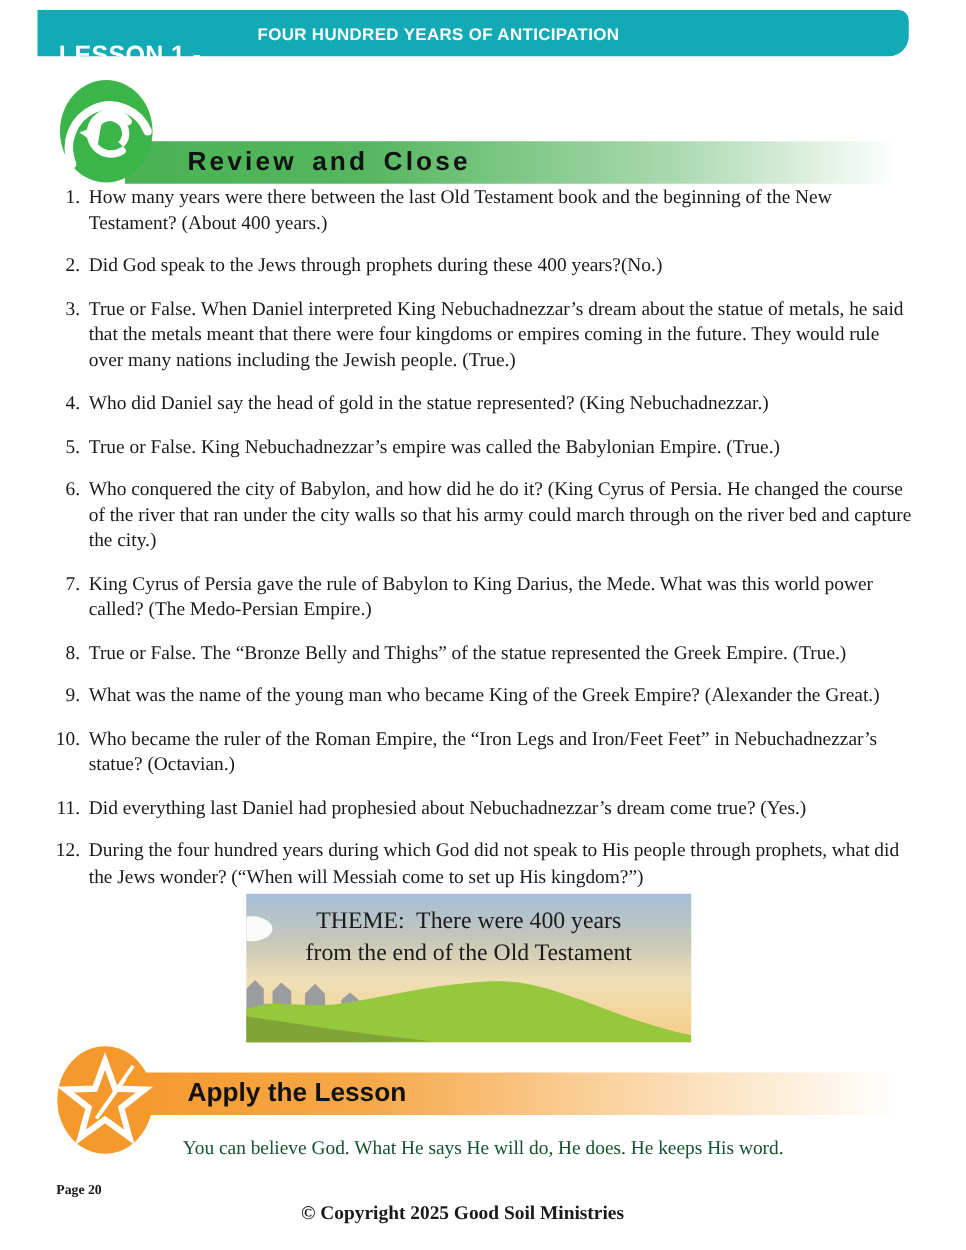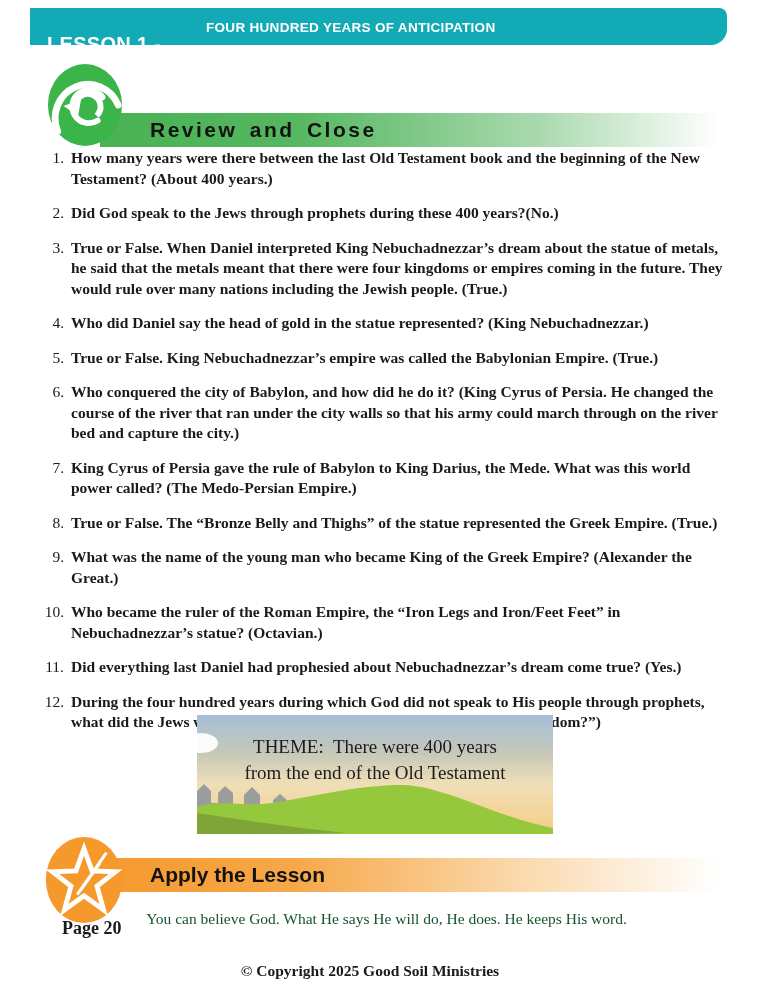--- a/index.html
+++ b/index.html
@@ -57,43 +57,43 @@
   
   .questions {
     position:absolute; left:42px; top:148px; width:688px;
     list-style:none;
   }
   .questions li {
     display:flex; margin-bottom:14px;
     font-size:15.5px; line-height:20.5px;
   }
   .q-num { width:22px; text-align:right; margin-right:7px; flex:none; }
-  .q-text { flex:1;font-weight:bold; }
+  .q-text { flex:1; }
 
   
   .theme-box {
     position:absolute; left:197px; top:715px; width:356px; height:119px;
     background:linear-gradient(180deg, #a6bed9 0%, #c6c8b8 32%, #efdfb7 58%, #f7cd84 100%);
     overflow:hidden;
   }
   .theme-art { position:absolute; left:0; top:0; width:356px; height:119px; }
   .theme-text {
-    position:relative; z-index:2; text-align:center; padding-top:19px;
+    position:relative; z-index:2; text-align:center; padding-top:9px;
     font-size:19px; line-height:26px; color:#1b1b1b;
   }
   .theme-line { white-space:pre-wrap; }
 
   
   .apply-body {
     position:absolute; left:0; top:910px; width:773px;
     text-align:center; font-size:15.5px; color:#14532d;
   }
   .page-num {
-    position:absolute; left:45px; top:918px;
-    font-weight:700; font-size:18px;margin-left:17px;
+    position:absolute; left:45px; top:946px;
+    font-weight:700; font-size:11px;
   }
   .copyright {
     position:absolute; left:0; top:962px; width:700px;
     text-align:center; font-weight:700; font-size:15.5px;padding-left:40px;
   }
 </style>
 </head>
 <body>
 
 <div class="lesson-banner">

